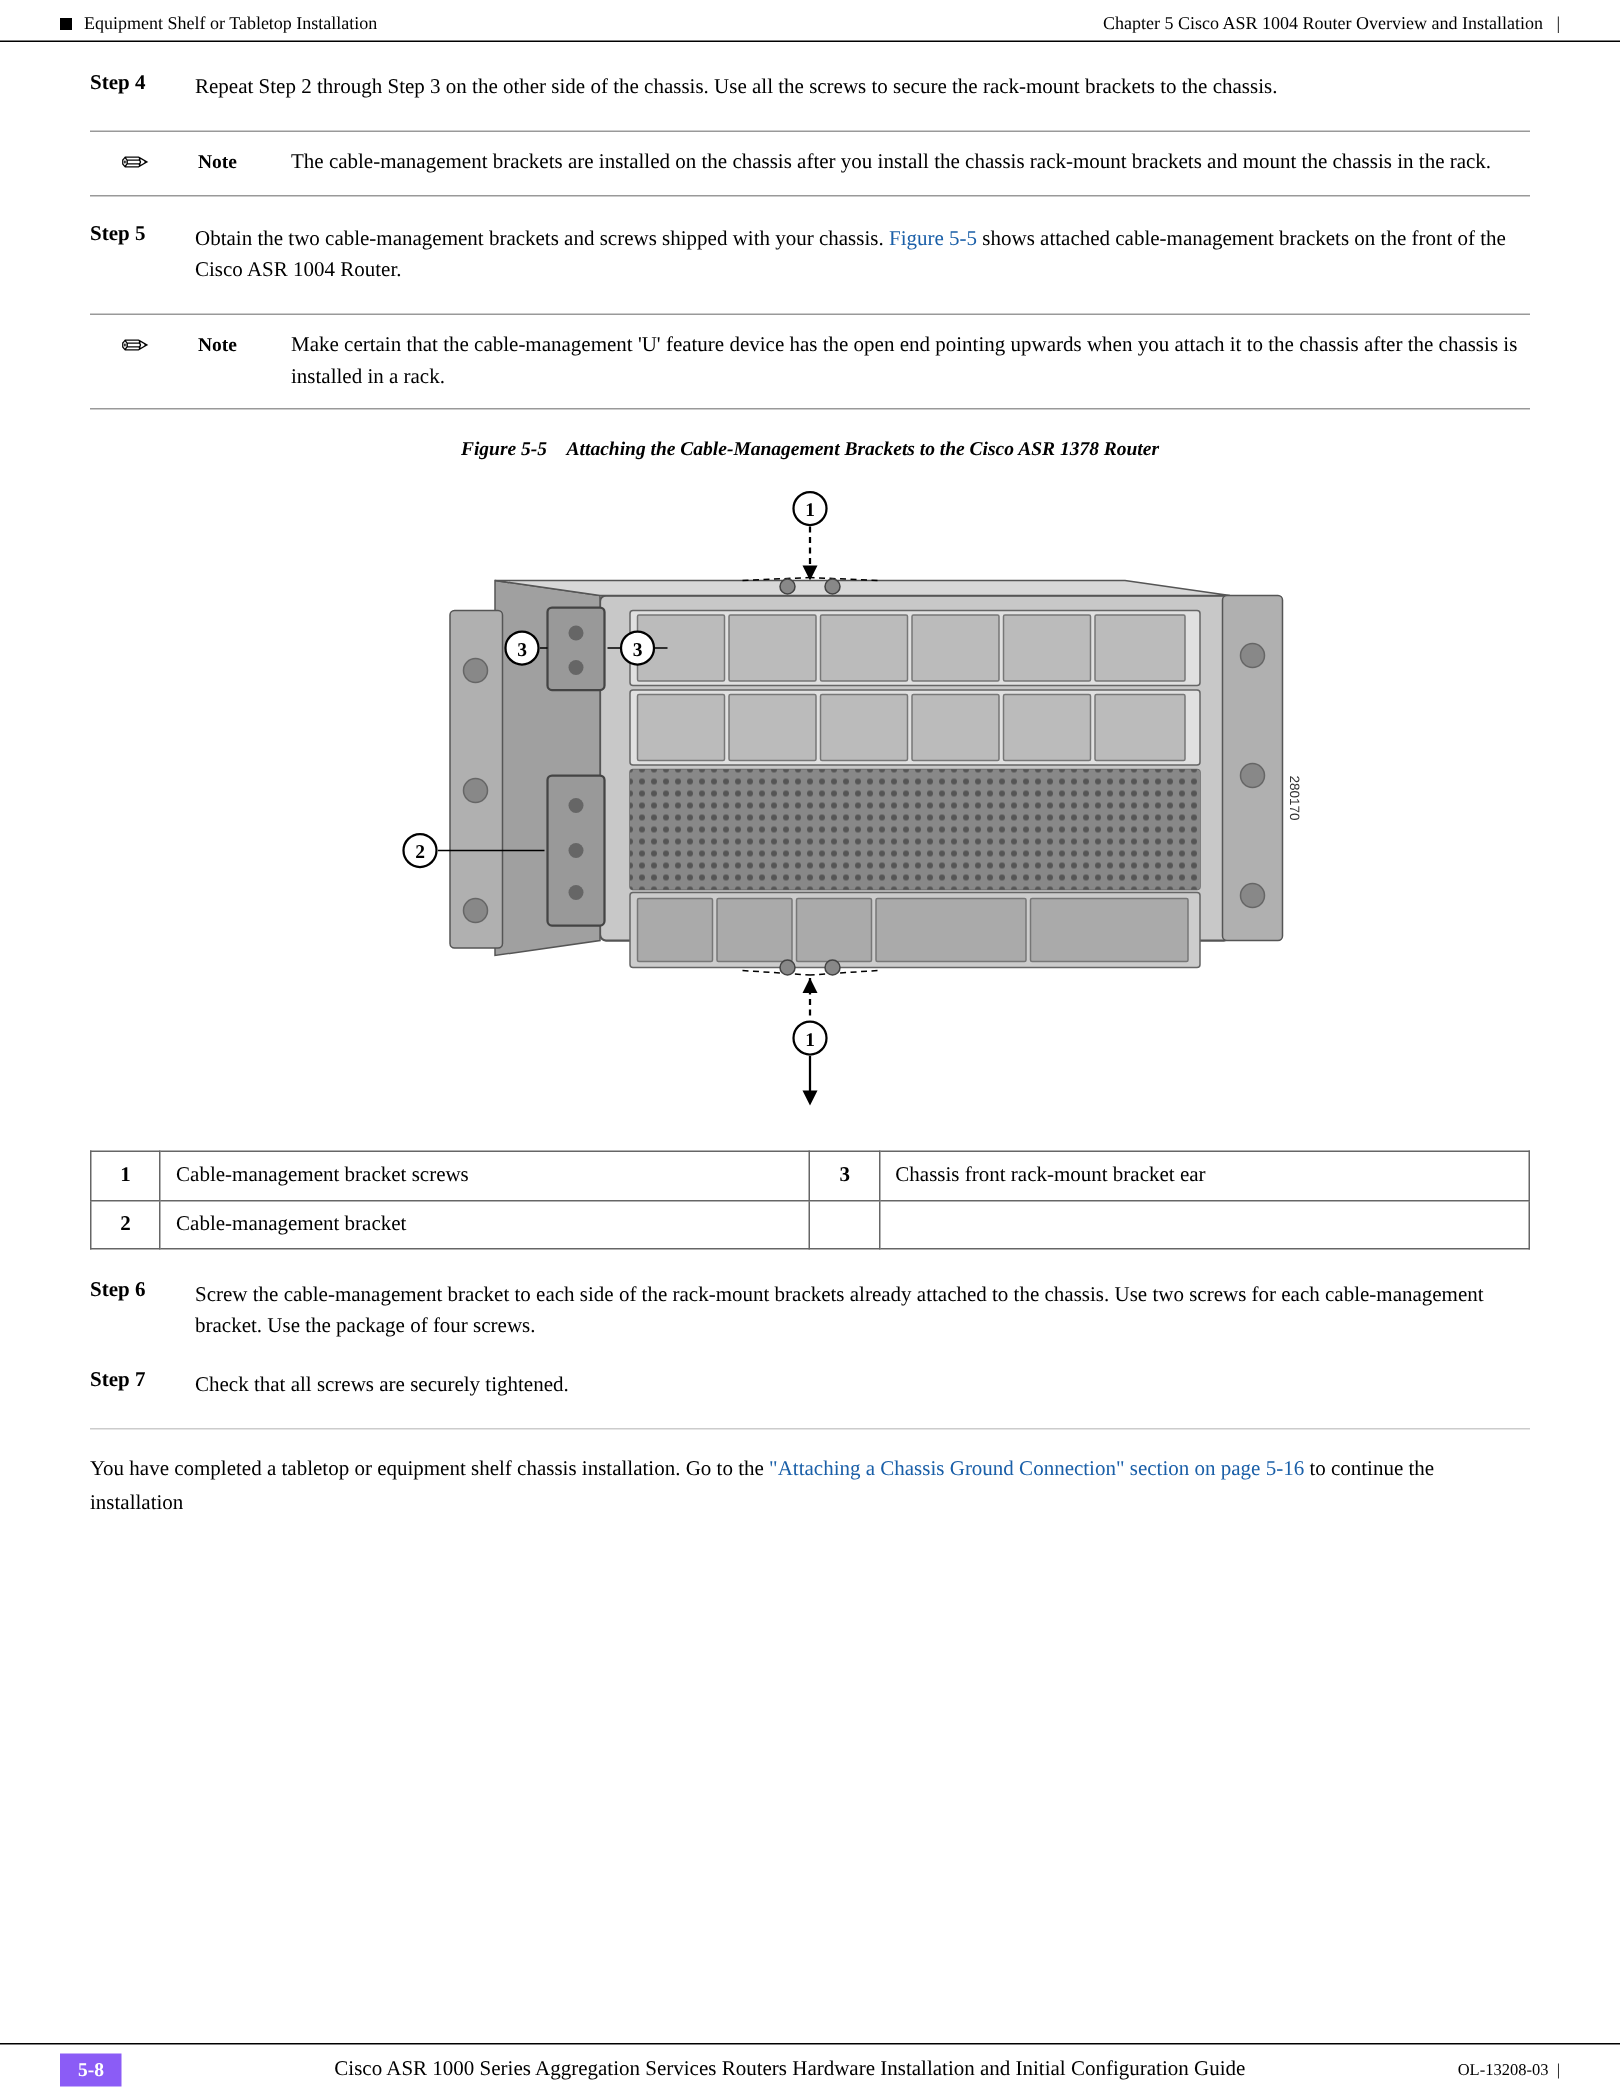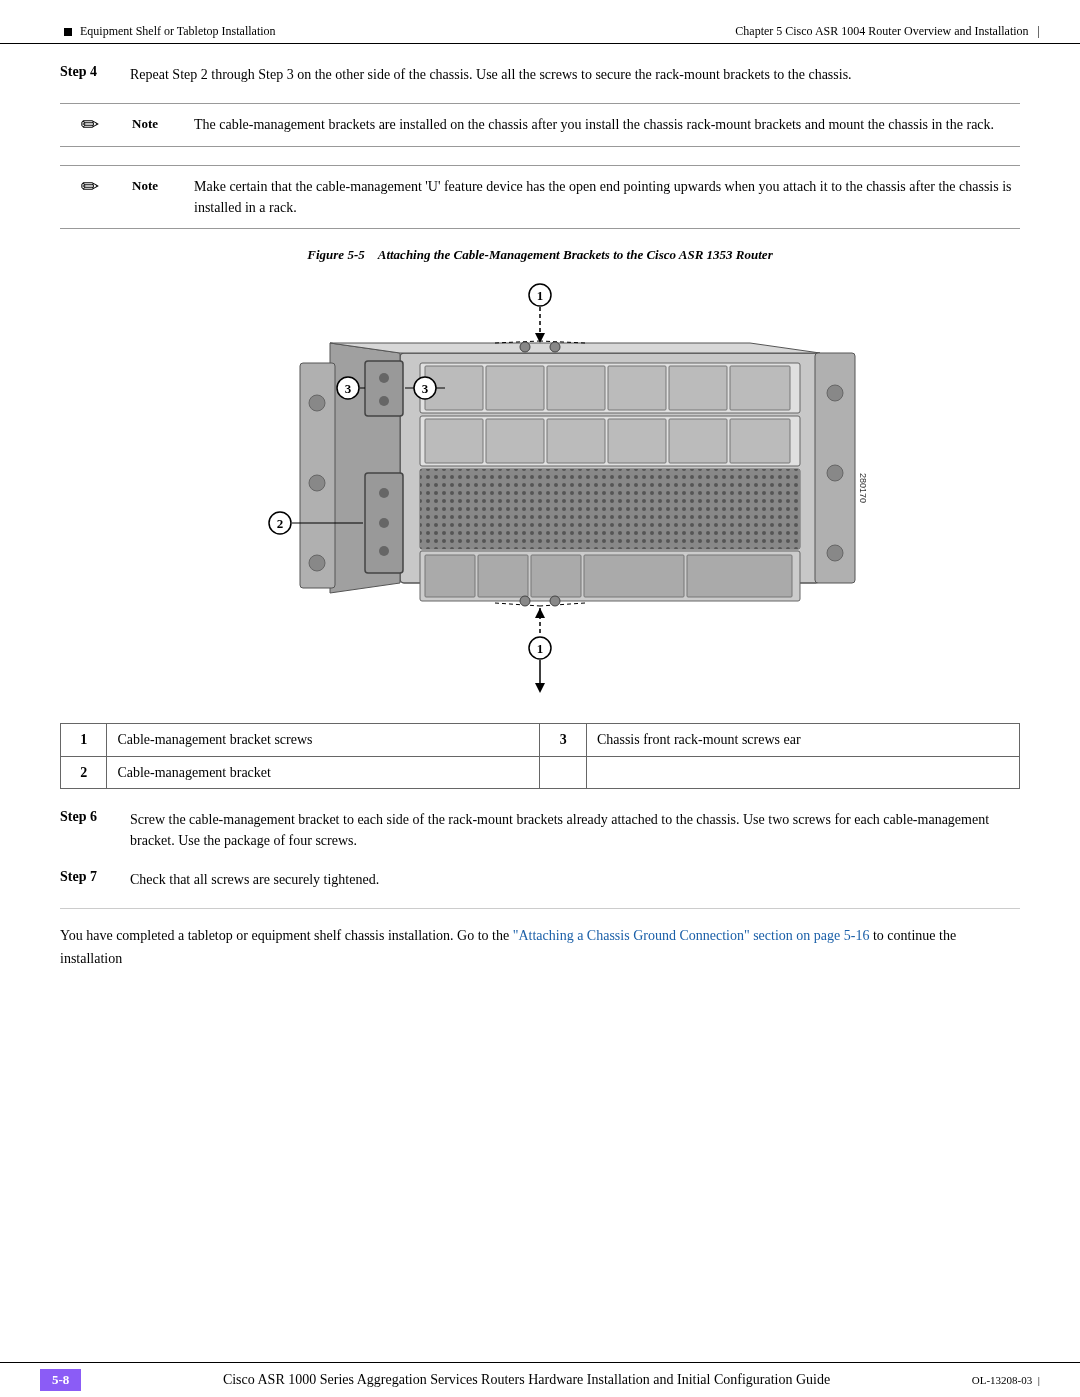--- a/index.html
+++ b/index.html
@@ -11,24 +11,23 @@
       width: 1080px;
       min-height: 1397px;
       position: relative;
     }
 
     
     .page-header {
       display: flex;
       justify-content: space-between;
       align-items: center;
-      padding: 8px 40px 4px 64px;
+      padding: 8px 40px 4px 40px;
       border-bottom: 1px solid #000;
       font-size: 12px;
-      margin-top: 16px;
     }
     .page-header .left {
       display: flex;
       align-items: center;
       gap: 8px;
     }
     .page-header .square-bullet {
       width: 8px;
       height: 8px;
       background: #000;
@@ -195,31 +194,35 @@
   </div>
 
   <div class="note-block">
     <div class="note-icon-cell">
       <span class="pencil-icon">✏</span>
     </div>
     <span class="note-label">Note</span>
     <span class="note-text">The cable-management brackets are installed on the chassis after you install the chassis rack-mount brackets and mount the chassis in the rack.</span>
   </div>
 
+  <div class="step-block">
+    <span class="step-label">Step 5</span>
+    <span class="step-text">Obtain the two cable-management brackets and screws shipped with your chassis. <a href="#">Figure 5-5</a> shows attached cable-management brackets on the front of the Cisco ASR 1004 Router.</span>
+  </div>
 
   <div class="note-block">
     <div class="note-icon-cell">
       <span class="pencil-icon">✏</span>
     </div>
     <span class="note-label">Note</span>
     <span class="note-text">Make certain that the cable-management 'U' feature device has the open end pointing upwards when you attach it to the chassis after the chassis is installed in a rack.</span>
   </div>
 
   <div class="figure-caption">
-    <span><em>Figure <span>5-5</span>&nbsp;&nbsp;&nbsp;&nbsp;<span>Attaching the Cable-Management Brackets to the Cisco ASR 1353 Router</span></em></span>
+    <span><em>Figure <span>5-5</span>&nbsp;&nbsp;&nbsp;&nbsp;<span>Attaching the Cable-Management Brackets to the Cisco ASR 1378 Router</span></em></span>
   </div>
 
   <div class="figure-container">
     <svg width="680" height="430" viewBox="0 0 680 430" xmlns="http://www.w3.org/2000/svg">
 
       <circle cx="340" cy="22" r="11" fill="white" stroke="black" stroke-width="1.5"></circle>
       <text x="340" y="27" text-anchor="middle" font-size="13" font-weight="bold" font-family="Times New Roman">1</text>
 
       <line x1="340" y1="34" x2="340" y2="62" stroke="black" stroke-width="1.5" stroke-dasharray="4,3"></line>
       <polygon points="340,70 335,60 345,60" fill="black"></polygon>
@@ -318,21 +321,21 @@
       <text x="660" y="200" font-size="9" fill="#333" font-family="Arial" transform="rotate(90,660,200)">280170</text>
     </svg>
   </div>
 
   <table class="parts-table">
     <tbody>
         <tr>
       <td class="num-cell">1</td>
       <td class="desc-cell">Cable-management bracket screws</td>
       <td class="num-cell">3</td>
-      <td class="desc-cell">Chassis front rack-mount screws ear</td>
+      <td class="desc-cell">Chassis front rack-mount bracket ear</td>
     </tr>
     <tr>
       <td class="num-cell">2</td>
       <td class="desc-cell">Cable-management bracket</td>
       <td class="num-cell"></td>
       <td class="desc-cell"></td>
     </tr>
   </tbody>
     </table>
 

